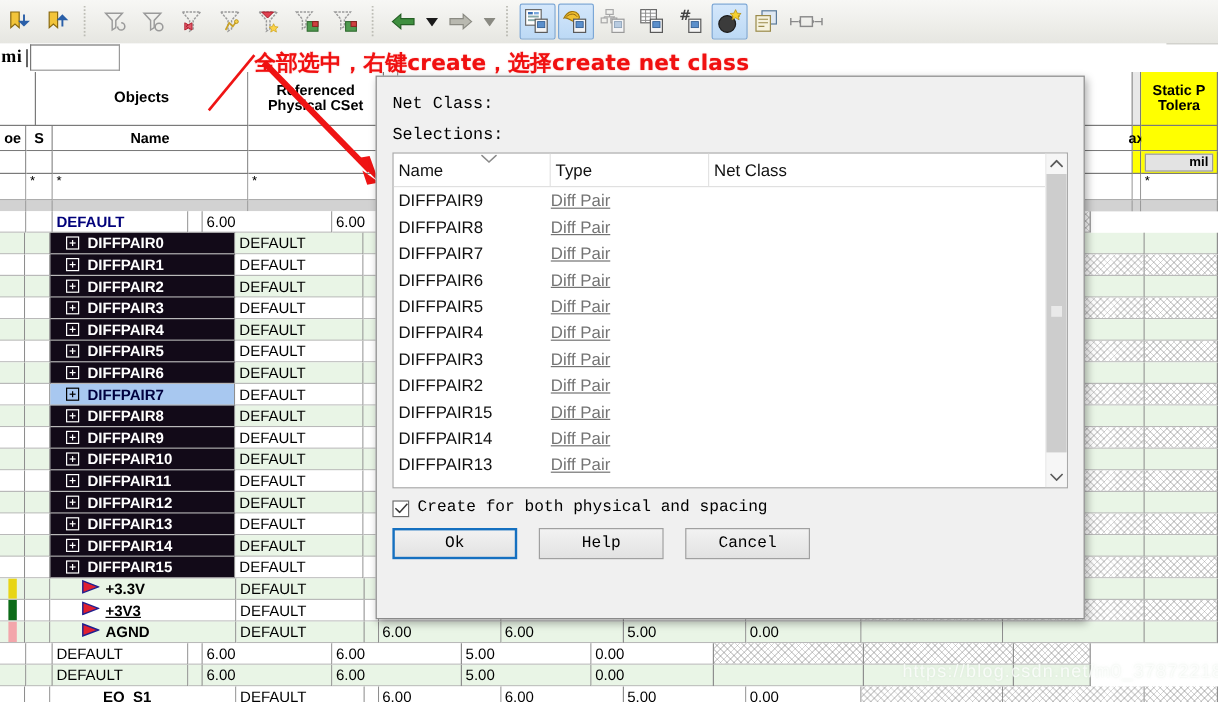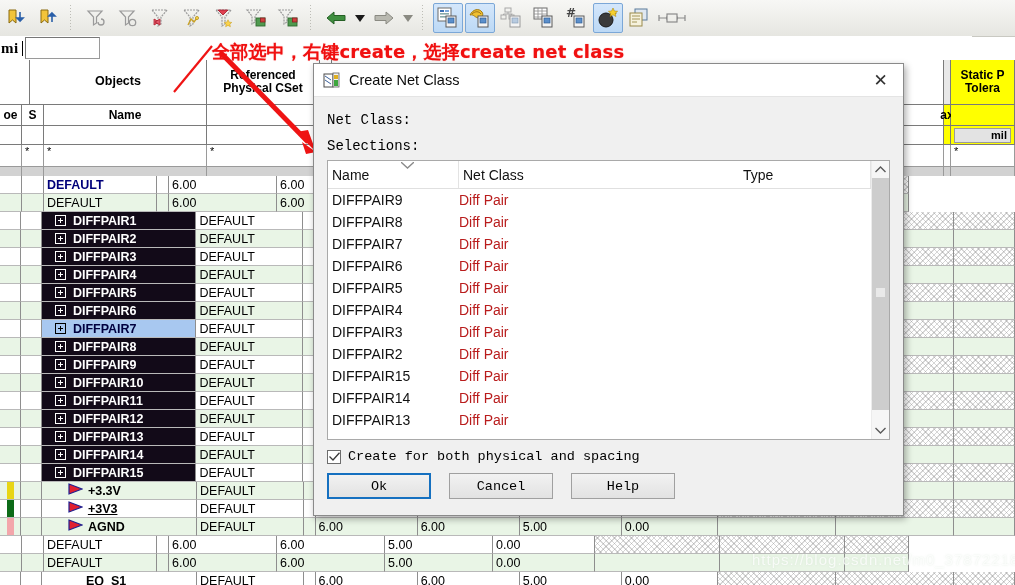--- a/index.html
+++ b/index.html
@@ -236,21 +236,21 @@
   .lh-cell.c1 { width: 131px; border-right: 1px solid #e3e3e3; }
   .lh-cell.c2 { width: 132px; border-right: 1px solid #e3e3e3; }
   .lh-cell.c3 { flex: 1; }
   .sort-chevron {
     position: absolute; left: 73px; top: 1px;
     width: 13px; height: 7px;
   }
   .list-rows { flex: 1; overflow: hidden; }
   .lrow { display: flex; height: 22px; align-items: center; }
   .lr-c1 { width: 131px; padding-left: 4px; font-size: 14px; color: #111; box-sizing:border-box;}
-  .lr-c2 { width: 132px; font-size: 14px; color: #b91c1c; box-sizing:border-box;}
+  .lr-c2 { width: 132px; font-size: 14px; color: #737373; box-sizing:border-box;text-decoration:underline;}
 
   .vscroll {
     width: 17px; flex: 0 0 auto; background: #f6f6f6;
     border-left: 1px solid #ececec;
     display: flex; flex-direction: column; align-items: center;
     position: relative;
   }
   .vs-arrow { height: 17px; width: 17px; display:flex; align-items:center; justify-content:center; }
   .vs-track { flex: 1; width: 17px; position: relative; }
   .vs-thumb {
@@ -516,20 +516,24 @@
           <div class="cell num" style="width: 108px;">6.00</div>
           <div class="cell num" style="width: 108px;">5.00</div>
           <div class="cell num" style="width: 102px;">0.00</div>
           <div class="cell hatch" style="width: 125px;"></div>
           <div class="cell hatch" style="width: 125px;"></div>
           <div class="cell hatch" style="width: 64px;"></div>
         </div>
         <div class="row alt sel">
           <div class="cell swatch" style="width: 22px;"></div>
           <div class="cell" style="width: 22px;"></div>
+          <div class="cell name indent-1" style="width: 163px;">
+            <span class="plusbox"></span>
+            <span>DIFFPAIR0</span>
+          </div>
           <div class="cell ref" style="width: 113px;">DEFAULT</div>
           <div class="cell" style="width: 12px;"></div>
           <div class="cell num" style="width: 108px;">6.00</div>
           <div class="cell num" style="width: 108px;">6.00</div>
           <div class="cell num" style="width: 108px;">5.00</div>
           <div class="cell num" style="width: 102px;">0.00</div>
           <div class="cell hatch" style="width: 125px;"></div>
           <div class="cell hatch" style="width: 125px;"></div>
           <div class="cell hatch" style="width: 64px;"></div>
         </div>
@@ -902,49 +906,38 @@
     <path d="M90 8 L178 98" stroke="#ef1414" stroke-width="5" fill="none"></path>
     <path d="M186 108 L166 88 L178 86 Z" fill="#ef1414"></path>
     <path d="M186 108 L172 98 L176 110 Z" fill="#ef1414"></path>
   </svg>
   <div class="annot">全部选中，右键create，选择create net class</div>
 
   <div class="watermark">https://blog.csdn.net/m0_37872218</div>
 
   <div class="dialog">
 
-    <div class="dlg-title">
-      <svg class="dlg-icon" viewBox="0 0 18 18">
-        <rect x="1" y="3" width="9" height="13" fill="#ffffff" stroke="#4a4a4a" stroke-width="1"></rect>
-        <path d="M2 5l6 4M2 9l6 4" stroke="#3a5f9a" stroke-width="1"></path>
-        <rect x="10" y="2" width="6" height="14" fill="#f2f2f2" stroke="#5a5a5a" stroke-width=".8"></rect>
-        <rect x="11" y="9" width="4" height="6" fill="#3da63d"></rect>
-        <rect x="11" y="4" width="4" height="4" fill="#e0b020"></rect>
-      </svg>
-      <span class="dlg-title-text">Create Net Class</span>
-      <div class="dlg-close">✕</div>
-    </div>
 
     <div class="dlg-body">
 
       <div class="row-netclass">
         <span class="mono lbl-netclass">Net Class:</span>
       </div>
 
       <div class="mono lbl-selections">Selections:</div>
 
       <div class="listbox">
         <div class="list-inner">
           <div class="list-head">
             <svg class="sort-chevron" viewBox="0 0 13 7">
               <path d="M0 0 L6.5 6 L13 0" fill="none" stroke="#8a8a8a" stroke-width="1.3"></path>
             </svg>
             <div class="lh-cell c1">Name</div>
+            <div class="lh-cell c2">Type</div>
             <div class="lh-cell c3">Net Class</div>
-            <div class="lh-cell c2">Type</div>
           </div>
           <div class="list-rows" id="dlg-list-rows">
               <div class="lrow">
                 <div class="lr-c1">DIFFPAIR9</div>
                 <div class="lr-c2">Diff Pair</div>
                 <div style="flex: 1 1 0%; font-size: 14px;"></div>
               </div>
               <div class="lrow">
                 <div class="lr-c1">DIFFPAIR8</div>
                 <div class="lr-c2">Diff Pair</div>
@@ -1020,20 +1013,20 @@
         <span class="chkbox">
           <svg width="11" height="9" viewBox="0 0 11 9">
             <path d="M0.5 4.5 L4 8 L10.5 0.8" fill="none" stroke="#3a3a3a" stroke-width="1.3"></path>
           </svg>
         </span>
         <span class="chk-label">Create  for both physical and spacing</span>
       </div>
 
       <div class="btn-row">
         <div class="dlg-btn default">Ok</div>
+        <div class="dlg-btn">Help</div>
         <div class="dlg-btn">Cancel</div>
-        <div class="dlg-btn">Help</div>
       </div>
 
     </div>
   </div>
 
 </div>
 
 </body></html>

